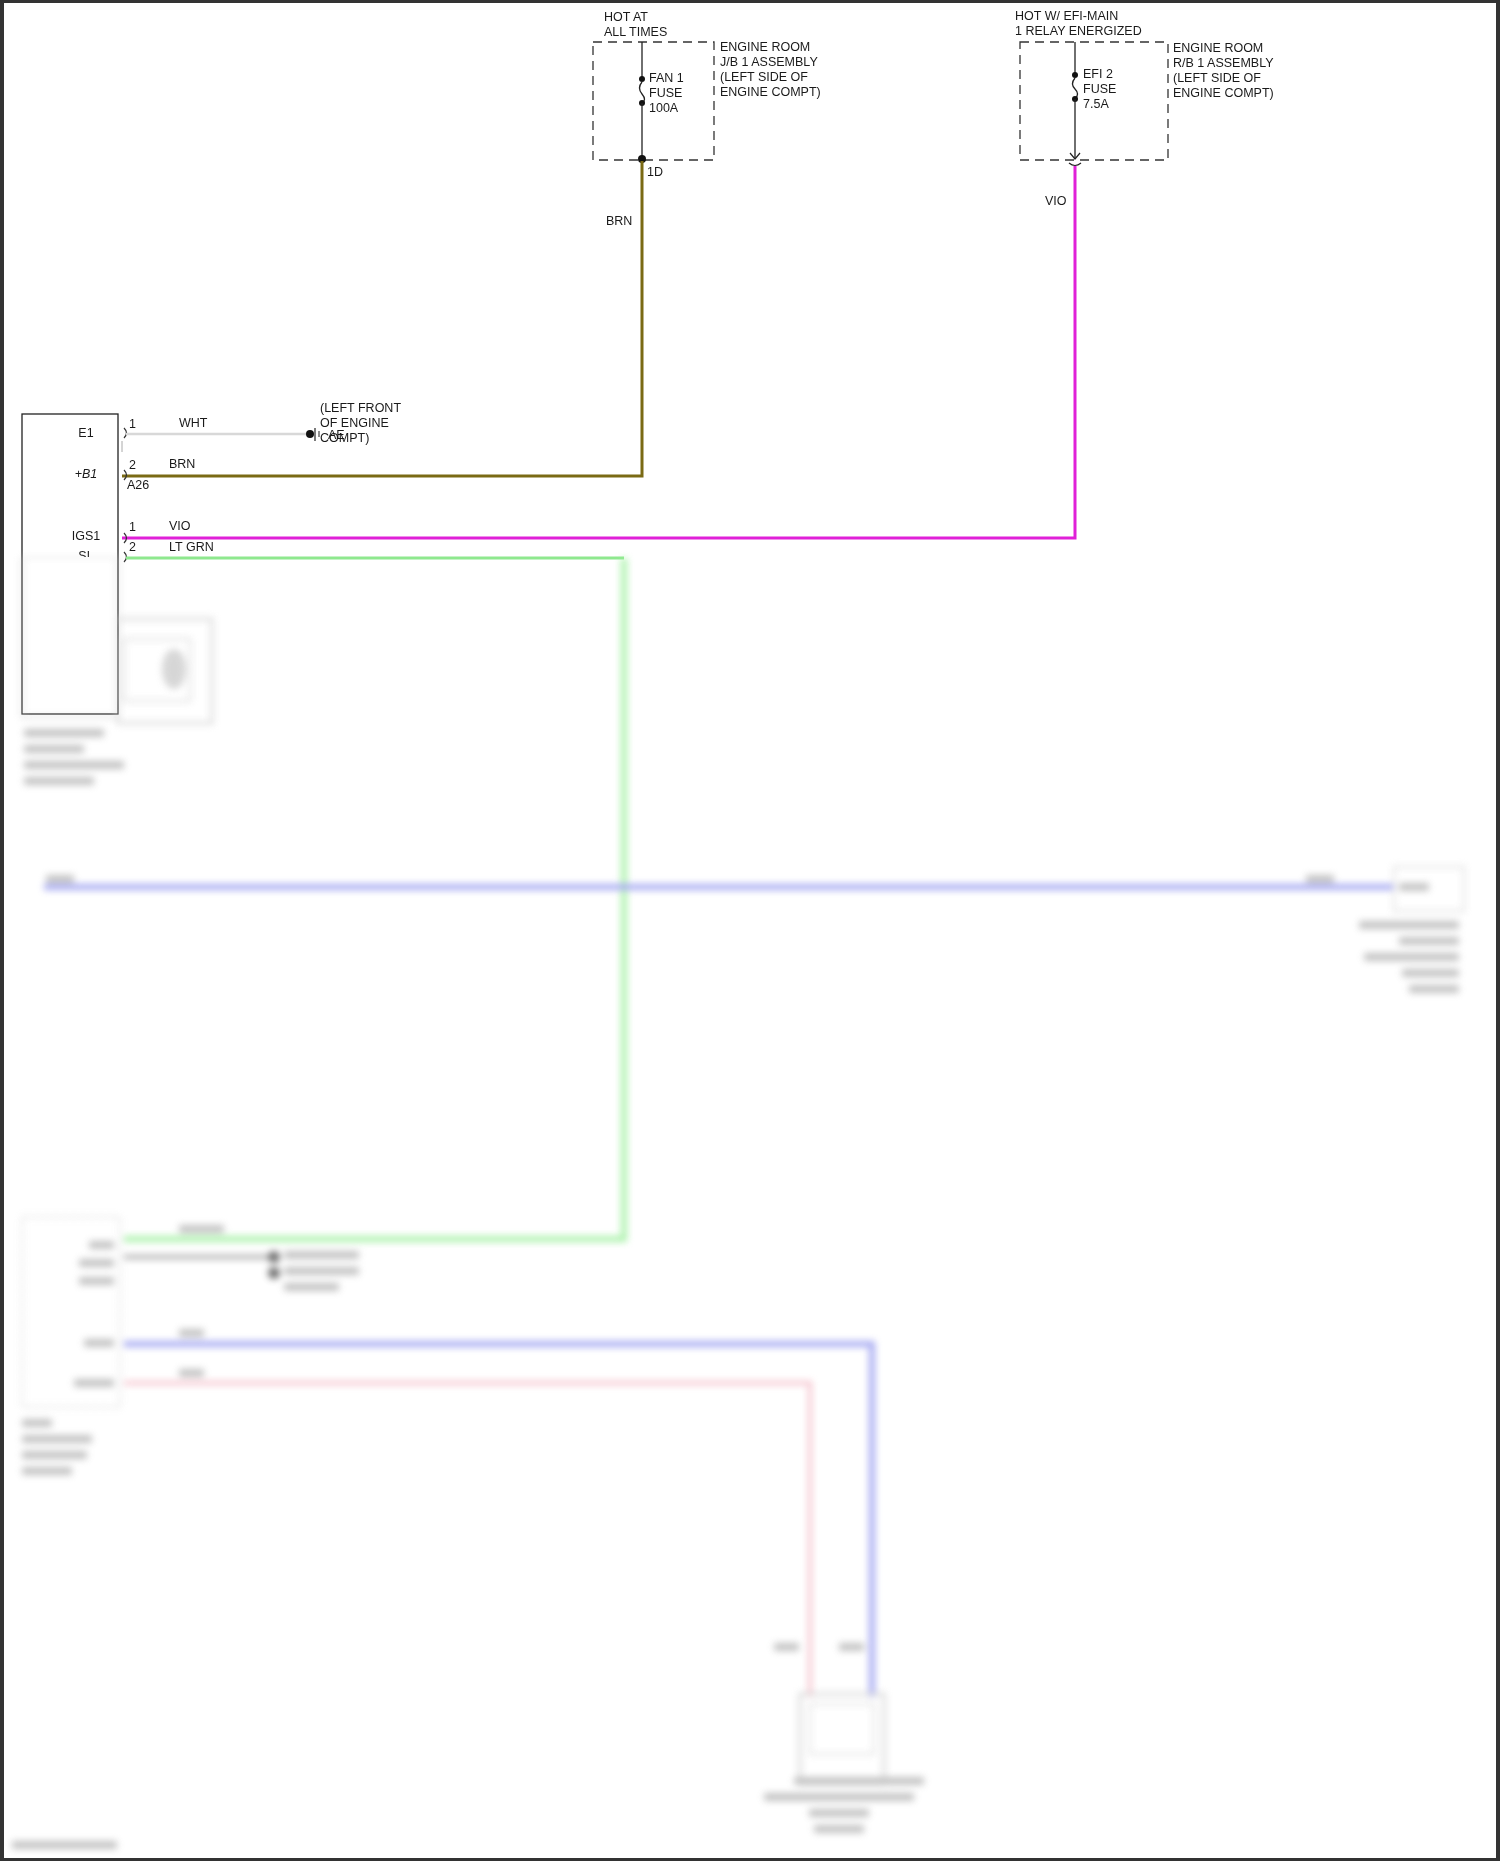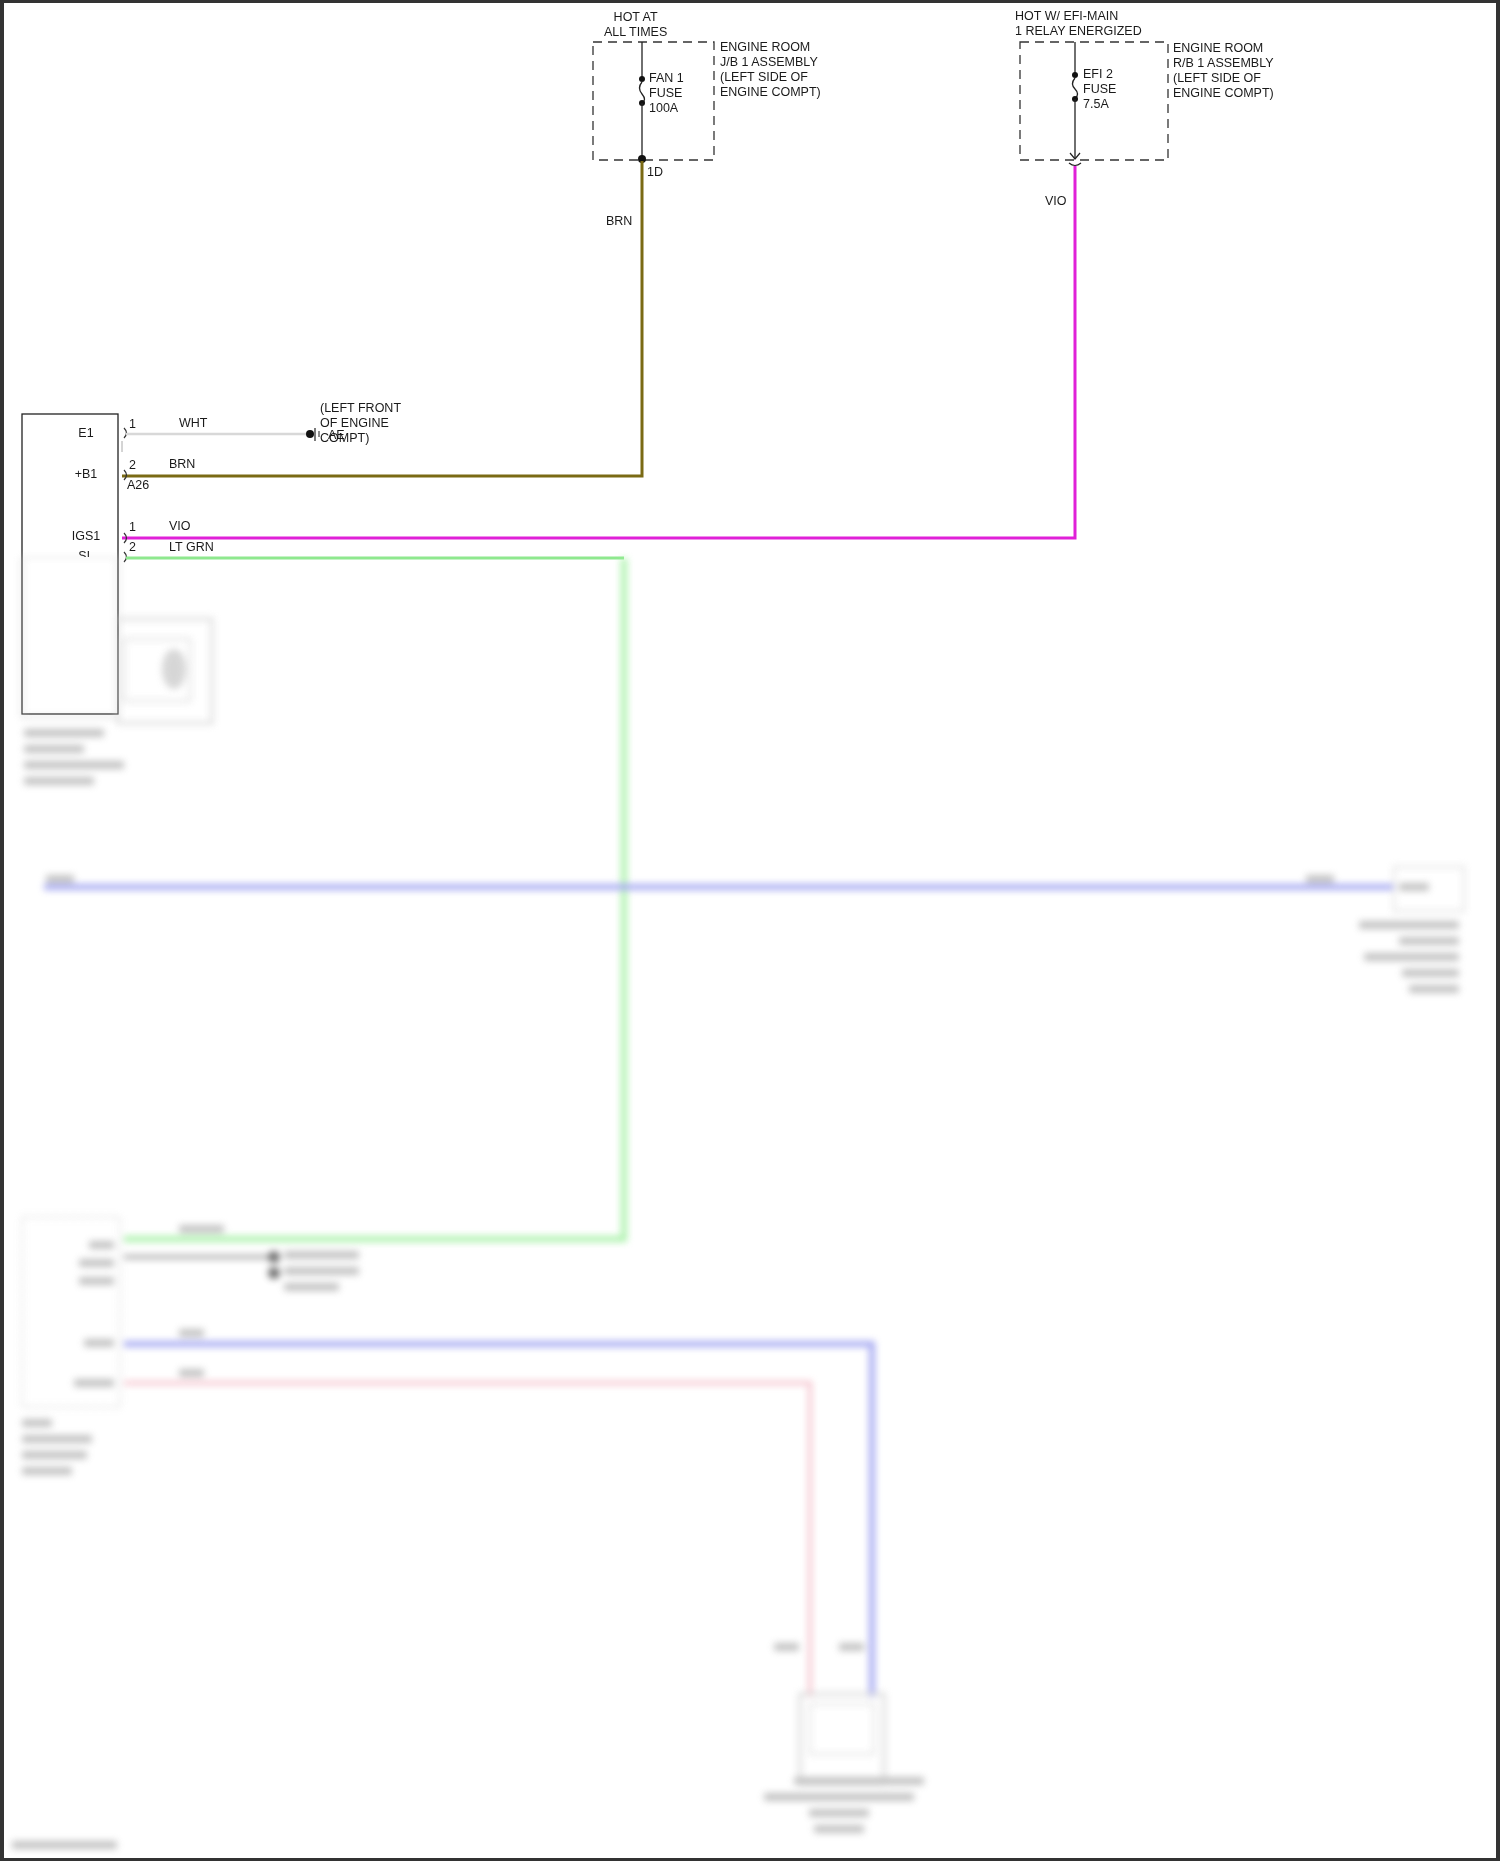--- a/index.html
+++ b/index.html
@@ -51,21 +51,21 @@
   <path d="M124 552 q5 5 0 10" fill="none" stroke="#333" stroke-width="1.2"></path>
 
   <line x1="126" y1="434" x2="306" y2="434" stroke="#d8d8d8" stroke-width="2.5"></line>
   <circle cx="310" cy="434" r="4" fill="#111"></circle>
   <line x1="315" y1="428" x2="315" y2="441" stroke="#222" stroke-width="1.2"></line>
   <line x1="319" y1="431" x2="319" y2="437" stroke="#222" stroke-width="1"></line>
 
   <line x1="126" y1="558" x2="624" y2="558" stroke="#8ee88e" stroke-width="3"></line>
 </svg>
 
-<div class="lbl" style="left:604px;top:10px;text-align:center;">HOT AT
+<div class="lbl" style="left:604px;top:10px;text-align:left;">HOT AT
 ALL TIMES</div>
 <div class="lbl" style="left:649px;top:71px;">FAN 1
 FUSE
 100A</div>
 <div class="lbl" style="left:720px;top:40px;">ENGINE ROOM
 J/B 1 ASSEMBLY
 (LEFT SIDE OF
 ENGINE COMPT)</div>
 <div class="lbl" style="left:647px;top:165px;text-align:right;">1D</div>
 <div class="lbl" style="left:606px;top:214px;">BRN</div>
@@ -83,21 +83,21 @@
 
 <div class="lbl" style="left:320px;top:381px;margin-top:20px;">(LEFT FRONT
 OF ENGINE
 COMPT)</div>
 <div class="lbl" style="left:328px;top:428px;">AE</div>
 
 <div class="lbl r" style="left:60px;top:426px;width:52px;">E1</div>
 <div class="lbl" style="left:129px;top:417px;">1</div>
 <div class="lbl" style="left:169px;top:416px;margin-left:10px;">WHT</div>
 
-<div class="lbl r" style="left:60px;top:467px;width:52px;">+B1</div>
+<div class="lbl r" style="left:60px;top:467px;width:52px;font-style:italic;">+B1</div>
 <div class="lbl" style="left:129px;top:458px;">2</div>
 <div class="lbl" style="left:169px;top:457px;">BRN</div>
 <div class="lbl" style="left:127px;top:478px;">A26</div>
 
 <div class="lbl r" style="left:60px;top:529px;width:52px;">IGS1</div>
 <div class="lbl" style="left:129px;top:520px;">1</div>
 <div class="lbl" style="left:169px;top:519px;">VIO</div>
 
 <div class="lbl r" style="left:60px;top:549px;width:52px;height:8px;overflow:hidden;">SL</div>
 <div class="lbl" style="left:129px;top:540px;">2</div>

